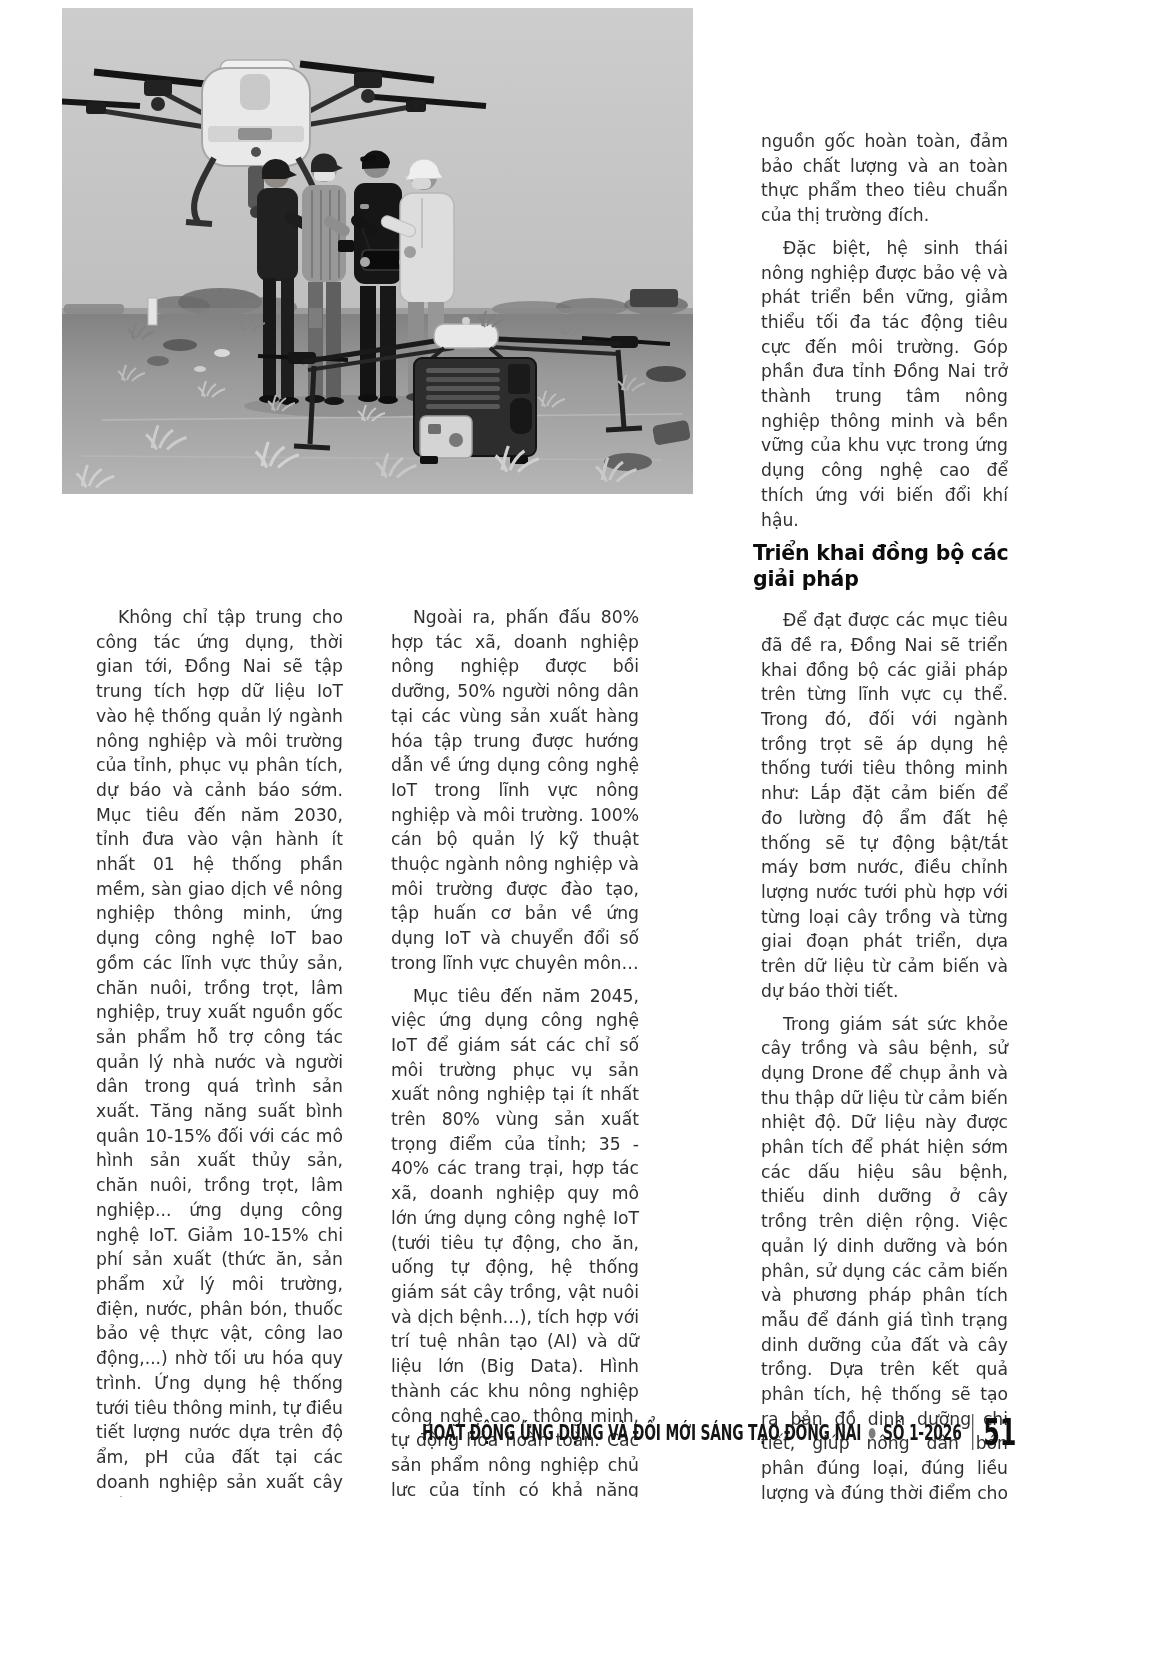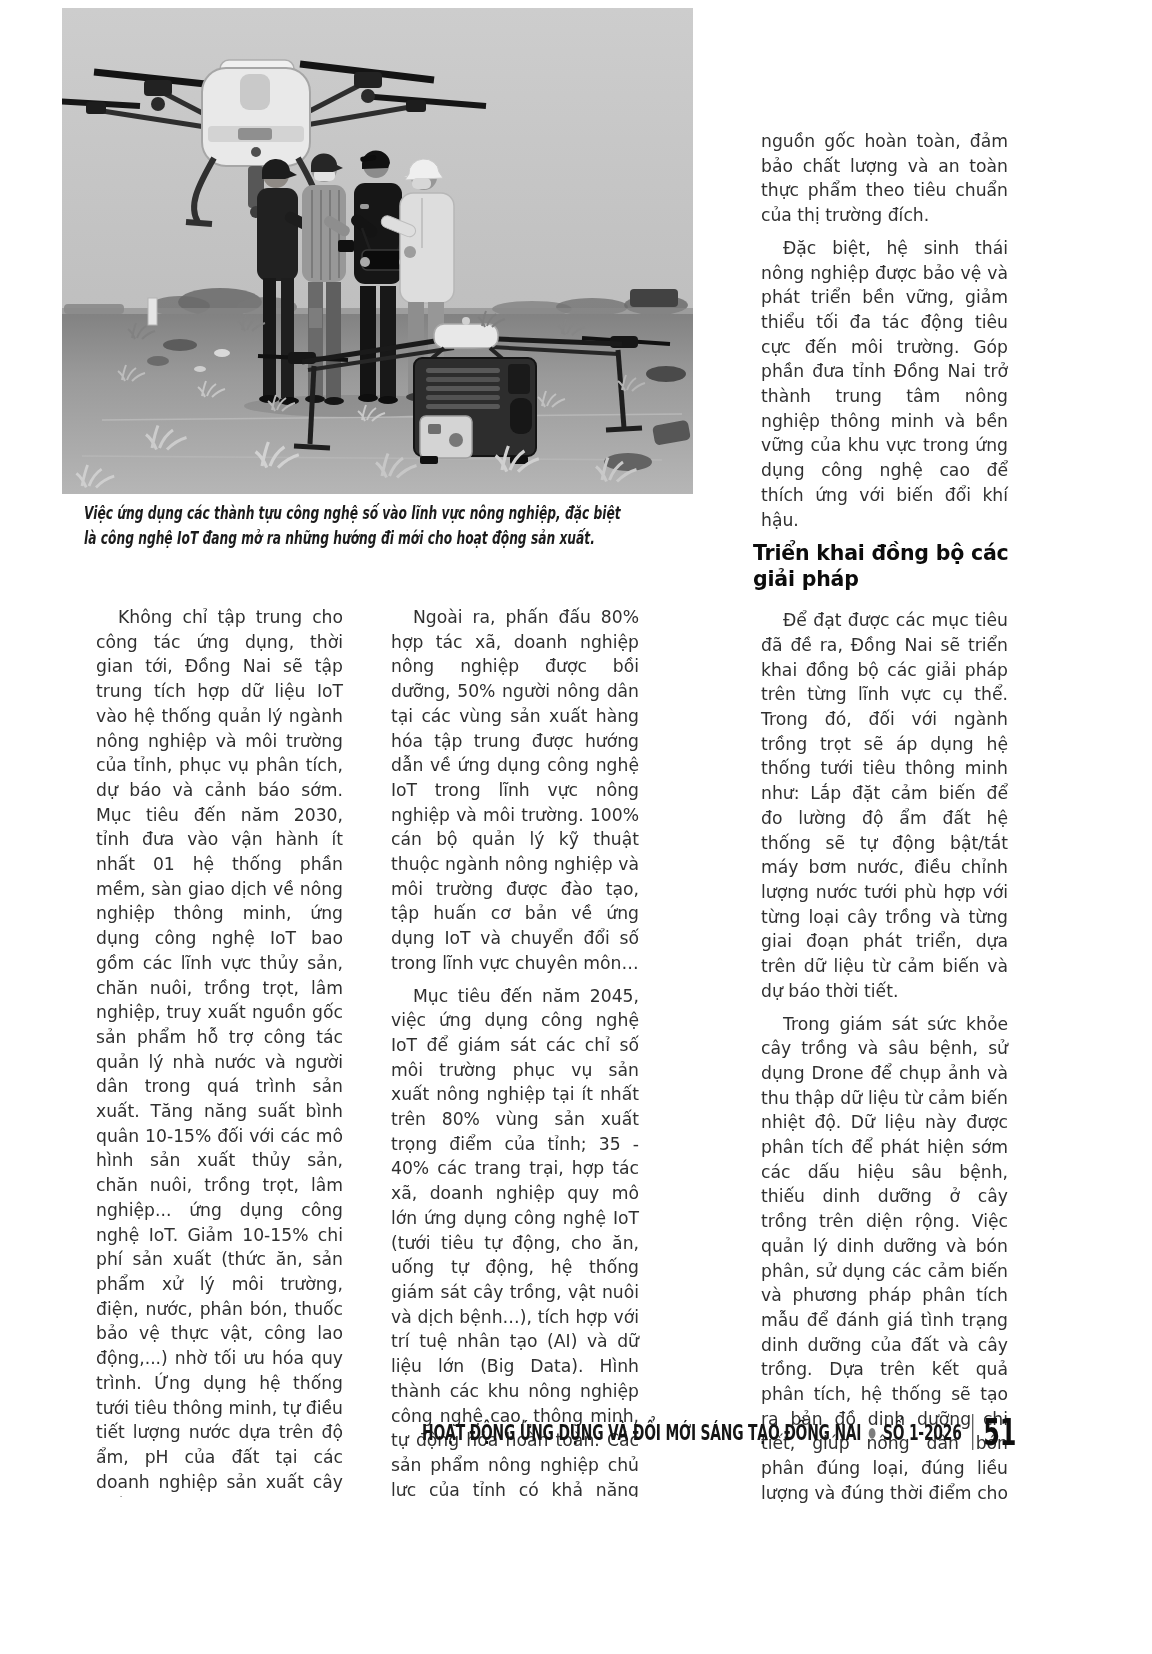--- a/index.html
+++ b/index.html
@@ -261,21 +261,20 @@
         <g transform="translate(540,472) scale(1.5)">
             <use href="#tuft" stroke="#c9c9c9"></use>
           </g>
         <g transform="translate(20,478) scale(1.4)">
             <use href="#tuft" stroke="#cfcfcf"></use>
           </g>
       </g>
     </svg>
   </figure>
 
-  <p class="caption"><span class="caption-inner">Việc ứng dụng các thành tựu công nghệ số vào lĩnh vực nông nghiệp, đặc biệt là công nghệ IoT đang mở ra những hướng đi mới cho hoạt động sản xuất.</span></p>
 
   <div class="col col-left">
       <p class="para indent">Không chỉ tập trung cho công tác ứng dụng, thời gian tới, Đồng Nai sẽ tập trung tích hợp dữ liệu IoT vào hệ thống quản lý ngành nông nghiệp và môi trường của tỉnh, phục vụ phân tích, dự báo và cảnh báo sớm. Mục tiêu đến năm 2030, tỉnh đưa vào vận hành ít nhất 01 hệ thống phần mềm, sàn giao dịch về nông nghiệp thông minh, ứng dụng công nghệ IoT bao gồm các lĩnh vực thủy sản, chăn nuôi, trồng trọt, lâm nghiệp, truy xuất nguồn gốc sản phẩm hỗ trợ công tác quản lý nhà nước và người dân trong quá trình sản xuất. Tăng năng suất bình quân 10-15% đối với các mô hình sản xuất thủy sản, chăn nuôi, trồng trọt, lâm nghiệp... ứng dụng công nghệ IoT. Giảm 10-15% chi phí sản xuất (thức ăn, sản phẩm xử lý môi trường, điện, nước, phân bón, thuốc bảo vệ thực vật, công lao động,...) nhờ tối ưu hóa quy trình. Ứng dụng hệ thống tưới tiêu thông minh, tự điều tiết lượng nước dựa trên độ ẩm, pH của đất tại các doanh nghiệp sản xuất cây giống, vùng trồng cây ăn quả đặc sản, vùng điều chất</p>
     </div>
   <div class="col col-middle">
       <p class="para indent">Ngoài ra, phấn đấu 80% hợp tác xã, doanh nghiệp nông nghiệp được bồi dưỡng, 50% người nông dân tại các vùng sản xuất hàng hóa tập trung được hướng dẫn về ứng dụng công nghệ IoT trong lĩnh vực nông nghiệp và môi trường. 100% cán bộ quản lý kỹ thuật thuộc ngành nông nghiệp và môi trường được đào tạo, tập huấn cơ bản về ứng dụng IoT và chuyển đổi số trong lĩnh vực chuyên môn…</p>
       <p class="para indent">Mục tiêu đến năm 2045, việc ứng dụng công nghệ IoT để giám sát các chỉ số môi trường phục vụ sản xuất nông nghiệp tại ít nhất trên 80% vùng sản xuất trọng điểm của tỉnh; 35 - 40% các trang trại, hợp tác xã, doanh nghiệp quy mô lớn ứng dụng công nghệ IoT (tưới tiêu tự động, cho ăn, uống tự động, hệ thống giám sát cây trồng, vật nuôi và dịch bệnh…), tích hợp với trí tuệ nhân tạo (AI) và dữ liệu lớn (Big Data). Hình thành các khu nông nghiệp công nghệ cao, thông minh, tự động hóa hoàn toàn. Các sản phẩm nông nghiệp chủ lực của tỉnh có khả năng truy xuất</p>
     </div>
   <div class="col col-right">
       <p class="para">nguồn gốc hoàn toàn, đảm bảo chất lượng và an toàn thực phẩm theo tiêu chuẩn của thị trường đích.</p>

